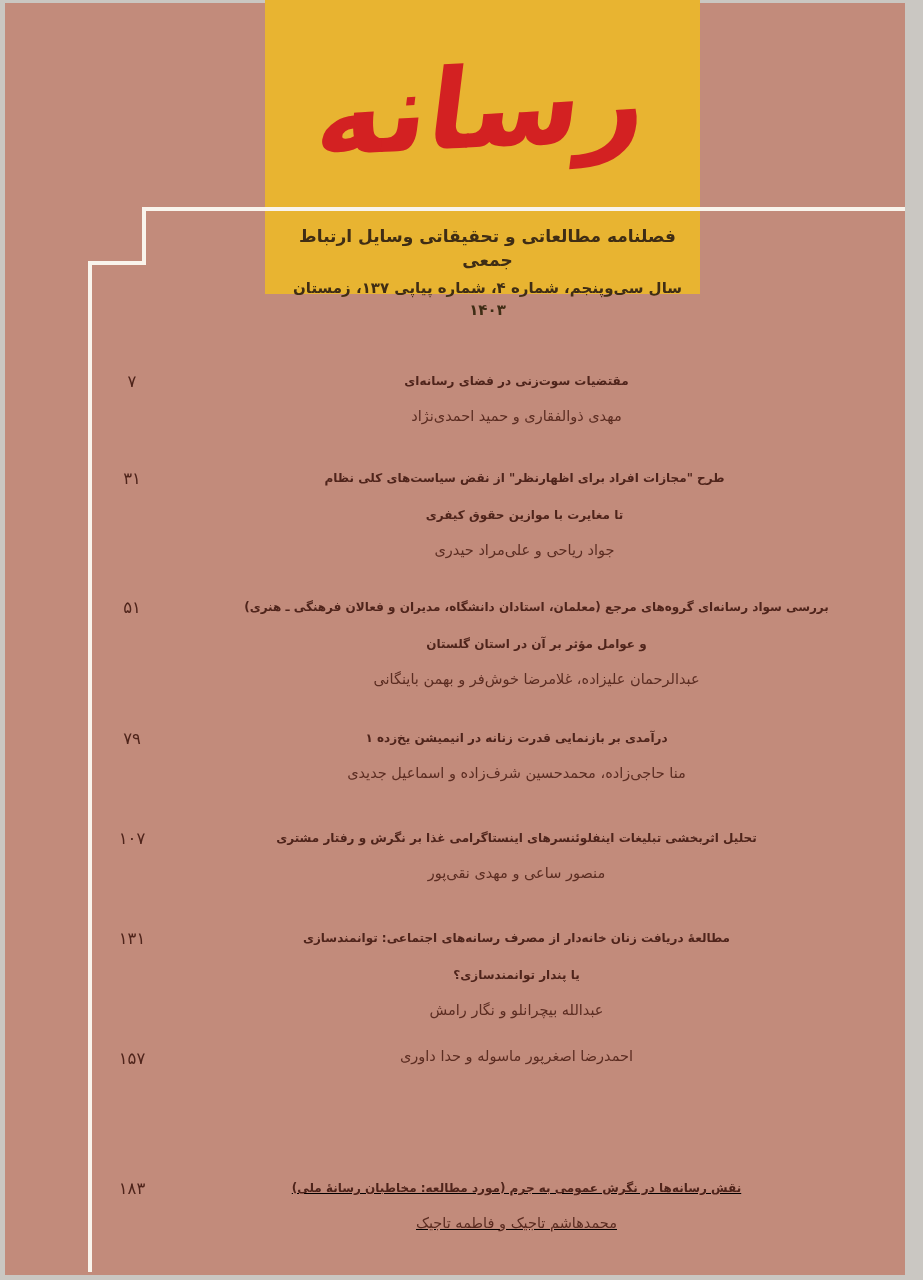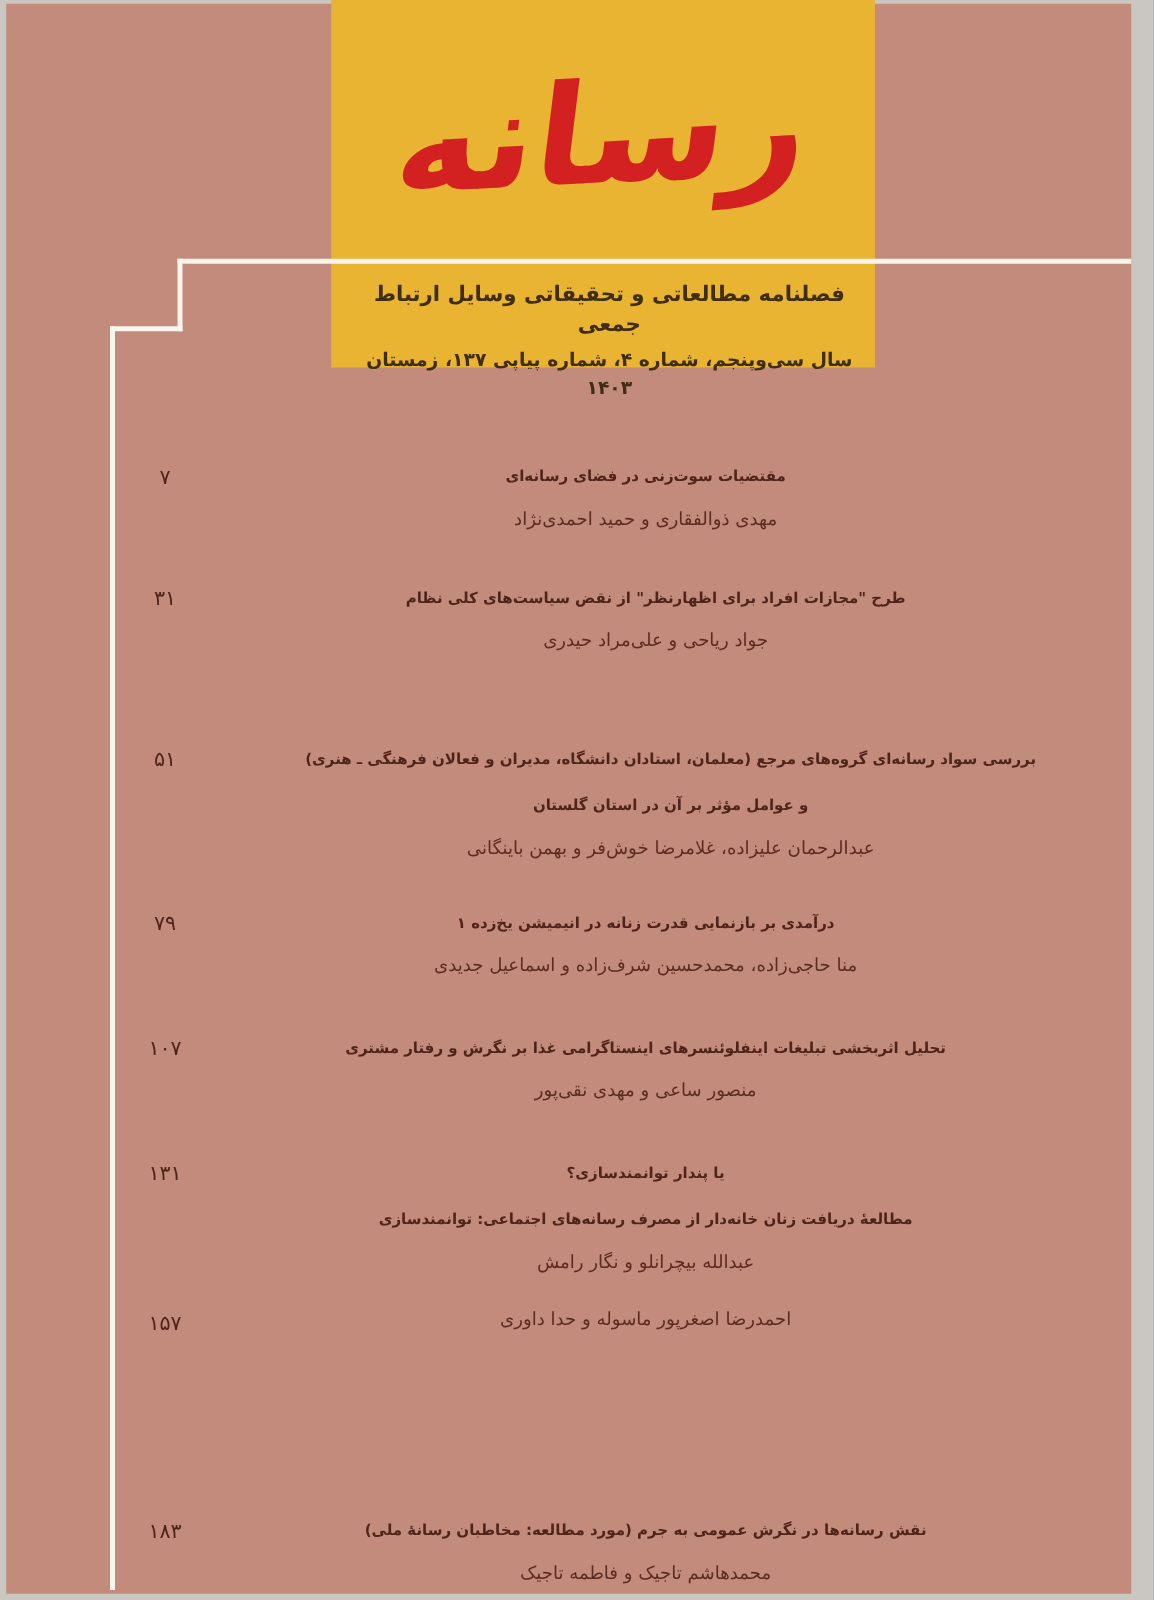--- a/index.html
+++ b/index.html
@@ -55,21 +55,21 @@
   .rule-v2{left:88px;top:261px;width:4px;height:1011px;}
   .toc{position:absolute;left:0;top:0;width:923px;height:1280px;z-index:2;}
   .entry{position:absolute;left:0;right:0;}
   .entry:nth-of-type(1){top:363px;}
   .entry:nth-of-type(2){top:460px;padding-left:16px;}
   .entry:nth-of-type(3){top:589px;padding-left:40px;}
   .entry:nth-of-type(4){top:720px;}
   .entry:nth-of-type(5){top:820px;}
   .entry:nth-of-type(6){top:920px;}
   .entry:nth-of-type(7){top:1040px;}
-  .entry:nth-of-type(8){top:1206px;}
+  .entry:nth-of-type(8){top:1170px;text-decoration:underline;}
   .entry .num{
     position:absolute;left:103px;top:0;width:58px;
     text-align:center;
     font-size:16.5px;color:var(--text_maroon);line-height:37px;
   }
   .entry .titles{
     margin-left:155px;margin-right:45px;
     text-align:center;
     color:var(--text_maroon);
     font-weight:bold;font-size:12px;line-height:37px;
@@ -107,20 +107,21 @@
     <span class="num">۷</span>
     <div class="titles">
           <div class="title-line">مقتضیات سوت‌زنی در فضای رسانه‌ای</div>
         </div>
     <div class="authors">مهدی ذوالفقاری و حمید احمدی‌نژاد</div>
   </div>
       <div class="entry">
     <span class="num">۳۱</span>
     <div class="titles">
           <div class="title-line">طرح "مجازات افراد برای اظهارنظر" از نقض سیاست‌های کلی نظام</div>
+          <div class="title-line">تا مغایرت با موازین حقوق کیفری</div>
         </div>
     <div class="authors">جواد ریاحی و علی‌مراد حیدری</div>
   </div>
       <div class="entry">
     <span class="num">۵۱</span>
     <div class="titles">
           <div class="title-line">بررسی سواد رسانه‌ای گروه‌های مرجع (معلمان، استادان دانشگاه، مدیران و فعالان فرهنگی ـ هنری)</div>
           <div class="title-line">و عوامل مؤثر بر آن در استان گلستان</div>
         </div>
     <div class="authors">عبدالرحمان علیزاده، غلامرضا خوش‌فر و بهمن باینگانی</div>
@@ -135,22 +136,22 @@
       <div class="entry">
     <span class="num">۱۰۷</span>
     <div class="titles">
           <div class="title-line">تحلیل اثربخشی تبلیغات اینفلوئنسرهای اینستاگرامی غذا بر نگرش و رفتار مشتری</div>
         </div>
     <div class="authors">منصور ساعی و مهدی نقی‌پور</div>
   </div>
       <div class="entry">
     <span class="num">۱۳۱</span>
     <div class="titles">
+          <div class="title-line">مطالعهٔ دریافت زنان خانه‌دار از مصرف رسانه‌های اجتماعی: توانمندسازی</div>
           <div class="title-line">یا پندار توانمندسازی؟</div>
-          <div class="title-line">مطالعهٔ دریافت زنان خانه‌دار از مصرف رسانه‌های اجتماعی: توانمندسازی</div>
         </div>
     <div class="authors">عبدالله بیچرانلو و نگار رامش</div>
   </div>
       <div class="entry">
     <span class="num">۱۵۷</span>
     <div class="authors">احمدرضا اصغرپور ماسوله و حدا داوری</div>
   </div>
       <div class="entry">
     <span class="num">۱۸۳</span>
     <div class="titles">

